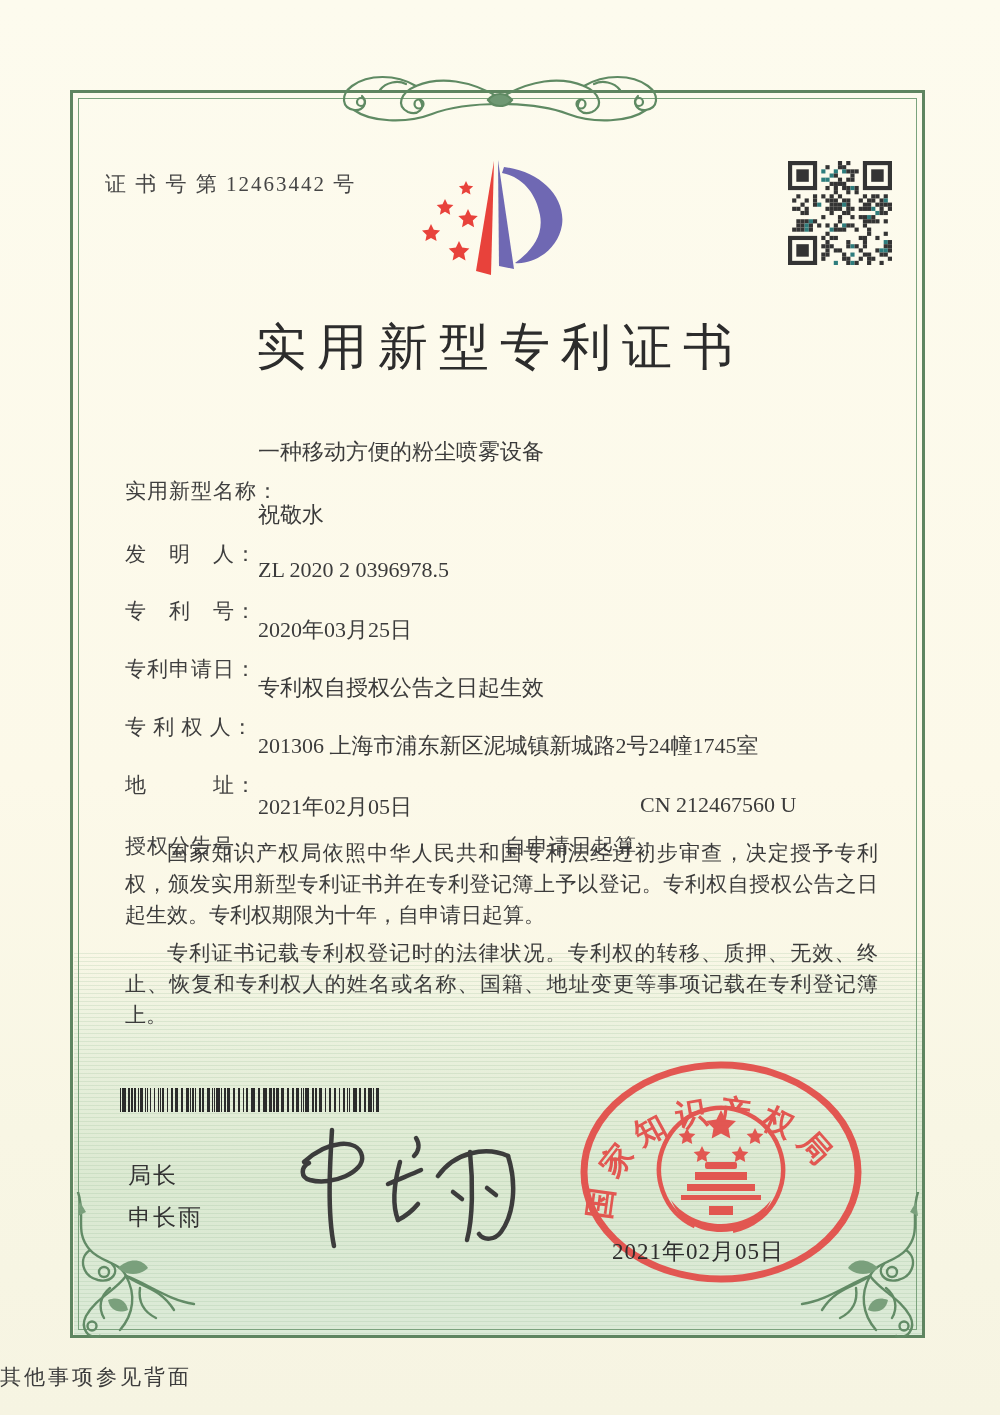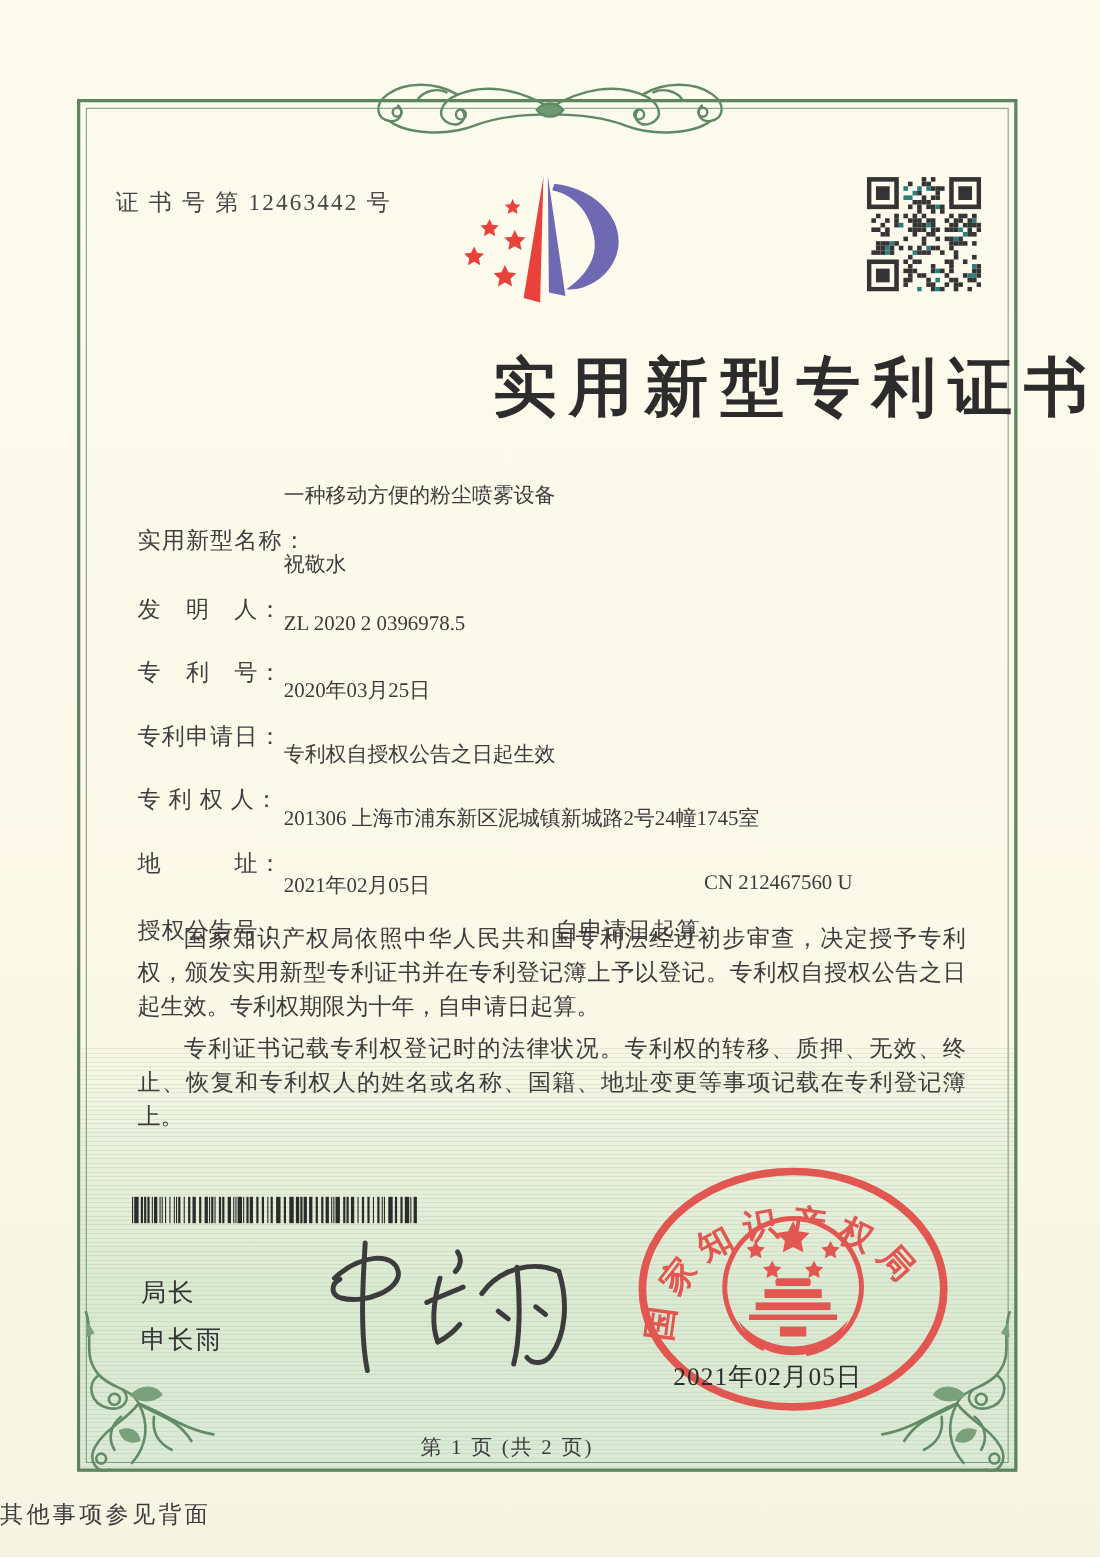--- a/index.html
+++ b/index.html
@@ -15,24 +15,24 @@
     left:74px;top:950px;width:849px;height:388px;z-index:1;
     background:
       repeating-linear-gradient(0deg, rgba(140,180,140,.20) 0 1px, rgba(255,255,255,0) 1px 4px),
       linear-gradient(180deg, rgba(224,237,216,0) 0%, rgba(224,237,216,.55) 20%, rgba(217,232,208,.92) 60%, #dbead7 100%);
   }
   
   .border-outer{left:70px;top:90px;width:849px;height:1242px;border:3px solid #5e8560;z-index:2;}
   .border-inner{left:78px;top:98px;width:837px;height:1230px;border:1px solid #7ba37d;z-index:2;}
   .z{z-index:3;}
   .cert-no{left:105px;top:170px;font-size:21px;letter-spacing:2px;color:#454545;}
-  .title{left:0;top:314px;width:1000px;text-align:right;font-size:58px;font-weight:700;
+  .title{left:0;top:314px;width:1000px;text-align:center;font-size:50px;font-weight:400;
          letter-spacing:11px;color:#2c2c2c;}
   .lab{font-size:21px;color:#3f3f3f;letter-spacing:1px;margin-top:40px;}
-  .val{font-size:19px;color:#3b3b3b;}
+  .val{font-size:22px;color:#3b3b3b;}
   .row-label{left:125px;}
   .row-value{left:258px;}
   .paras{left:125px;top:838px;width:753px;font-size:21px;line-height:31px;
          text-align:justify;color:#3c3c3c;}
   .paras p{margin:0 0 7px 0;text-indent:2em;}
   .barcode{left:120px;top:1088px;width:262px;height:24px;}
   .signer{font-family:"Liberation Sans","DejaVu Sans",sans-serif;font-size:23px;color:#333;letter-spacing:2px;}
   .seal-date{left:612px;top:1236px;font-size:23px;color:#2e2e2e;letter-spacing:1px;z-index:4;}
   .page-num{left:0;top:1303px;width:922px;text-align:center;font-size:19px;color:#3c3c3c;letter-spacing:2px;}
   .back-note{left:0;top:1363px;width:912px;text-align:left;font-size:21px;color:#3c3c3c;letter-spacing:3px;}
@@ -456,16 +456,15 @@
       <rect x="120" y="114" width="52" height="8"></rect>
       <rect x="112" y="126" width="68" height="7"></rect>
       <rect x="106" y="137" width="80" height="5"></rect>
       <rect x="134" y="148" width="24" height="9"></rect>
       <path d="M96,142 C110,160 130,166 146,166 C162,166 182,160 196,142 C186,166 166,174 146,174 C126,174 106,166 96,142 Z"></path>
     </g>
     <circle cx="146" cy="112" r="62" fill="none" stroke="#e34b47" stroke-width="4.5" stroke-dasharray="350 60" transform="rotate(115 146 112)"></circle>
   </svg>
   <div class="abs seal-date">2021年02月05日</div>
 
-  <div class="abs z page-num">第 1 页 (共 2 页)</div>
   <div class="abs z back-note">其他事项参见背面</div>
 
 </div>
 
 </body></html>

